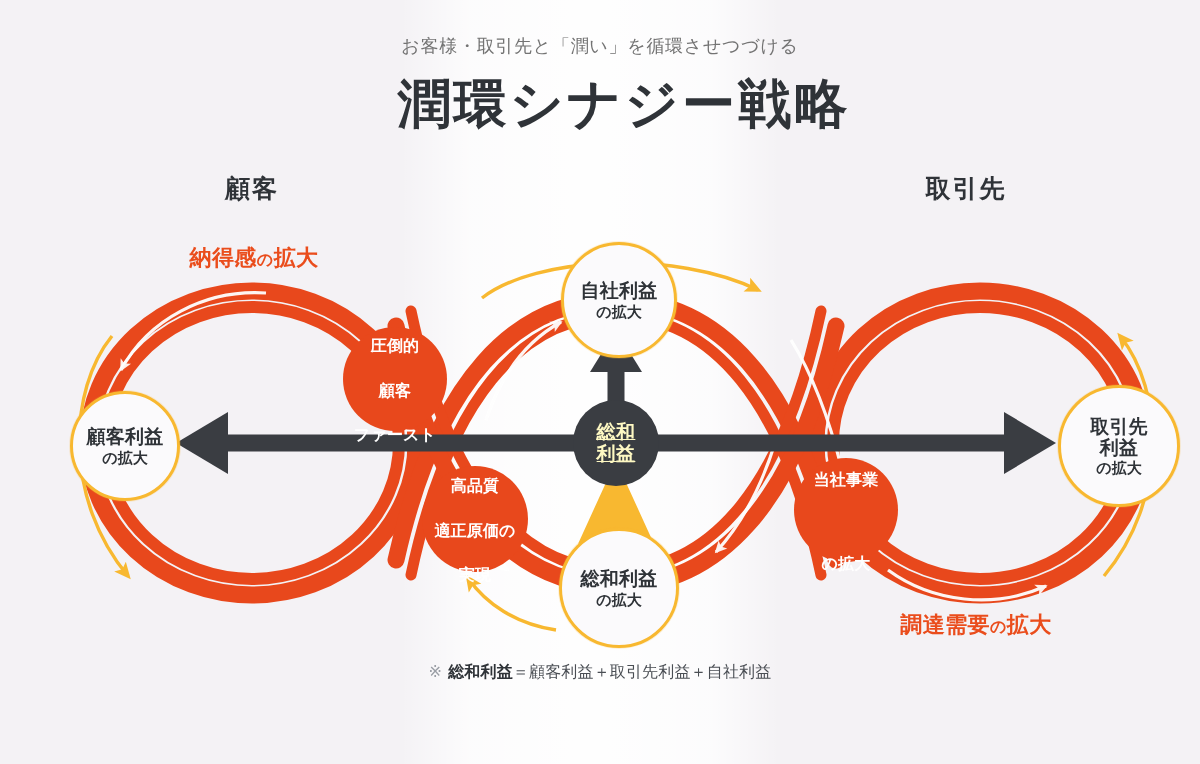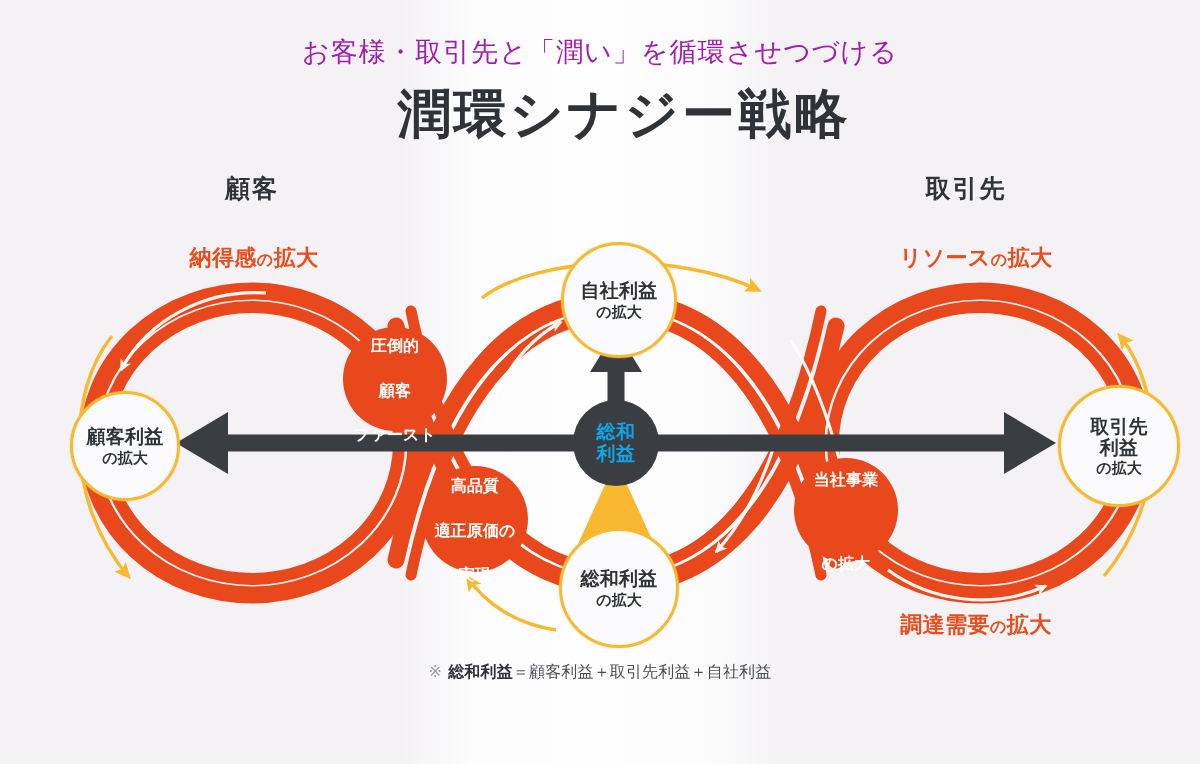--- a/index.html
+++ b/index.html
@@ -11,21 +11,21 @@
     position:relative;
   }
   
   #bg-band{
     position:absolute;left:400px;top:0;width:380px;height:764px;
     background:linear-gradient(to right,rgba(255,255,255,0) 0%,rgba(255,255,255,.75) 18%,rgba(255,255,255,.95) 50%,rgba(255,255,255,.75) 82%,rgba(255,255,255,0) 100%);
     pointer-events:none;
   }
   #header{position:absolute;left:0;top:0;width:1200px;text-align:center;}
   #subtitle{
-    margin-top:36px;font-size:27px;color:#a21caf;letter-spacing:.04em;
+    margin-top:36px;font-size:18px;color:#737373;letter-spacing:.04em;
     font-weight:400;line-height:1.2;
   }
   #maintitle{
     margin-top:16px;font-size:53px;color:#2f3338;font-weight:700;
     letter-spacing:.06em;line-height:1.15;padding-left:48px;
   }
   #stage{position:absolute;left:16px;top:0;width:1200px;height:669px;padding-left:16px;}
   svg{position:absolute;left:0;top:0;}
   .col-head{
     position:absolute;font-size:25px;font-weight:700;color:#2f3338;
@@ -40,21 +40,21 @@
     position:absolute;display:flex;flex-direction:column;
     align-items:center;justify-content:center;text-align:center;
     border-radius:50%;
   }
   .node-ring{
     background:#fbfafc;border:3.5px solid #f8b830;
     box-shadow:0 0 0 1px rgba(248,184,48,.18);
   }
   .node-ring .l1{font-size:19px;font-weight:700;color:#2f3338;line-height:1.12;letter-spacing:.01em;}
   .node-ring .l2{font-size:15px;font-weight:700;color:#2f3338;line-height:1.15;margin-top:1px;}
-  .node-dark{background:#3a3d42;color:#0ea5e9;}
+  .node-dark{background:#3a3d42;color:#fef9c3;text-decoration:underline;}
   .node-dark .l1{font-size:19px;font-weight:700;line-height:1.18;letter-spacing:.02em;}
   .node-orange{background:#e8481c;color:#fff;}
   .node-orange .l1{font-size:16px;font-weight:700;line-height:1.28;letter-spacing:.01em;margin-top:24px;}
   #footnote{
     position:absolute;left:0;top:662px;width:1200px;text-align:center;
     font-size:16px;color:#4a4e54;letter-spacing:.01em;
   }
   #footnote .mark{color:#9a9ea5;margin-right:6px;}
   #footnote .b{font-weight:700;color:#2f3338;}
 </style>
@@ -125,21 +125,20 @@
       <path d="M 600 330 L 574 372 L 626 372 Z" fill="#3a3d42"></path>
     </g>
   </svg>
 
   <div class="col-head" style="left:106px;top:172px;">顧客</div>
   <div class="col-head" style="left:820px;top:172px;">取引先</div>
 
   <div class="loop-label" style="left:78px;top:243px;"><span>納得感</span><span class="sm">の</span><span>拡大</span></div>
 
 
-  <div class="loop-label" style="left:800px;top:243px;"><span>リソース</span><span class="sm">の</span><span>拡大</span></div>
 
   <div class="loop-label" style="left:800px;top:610px;"><span>調達需要</span><span class="sm">の</span><span>拡大</span></div>
 
   <div class="node node-ring" style="left:54px;top:391px;width:104px;height:104px;">
     <div class="l1">顧客利益</div>
     <div class="l2">の拡大</div>
   </div>
 
   <div class="node node-ring" style="left:1042px;top:385px;width:116px;height:116px;">
     <div class="l1">取引先</div>

